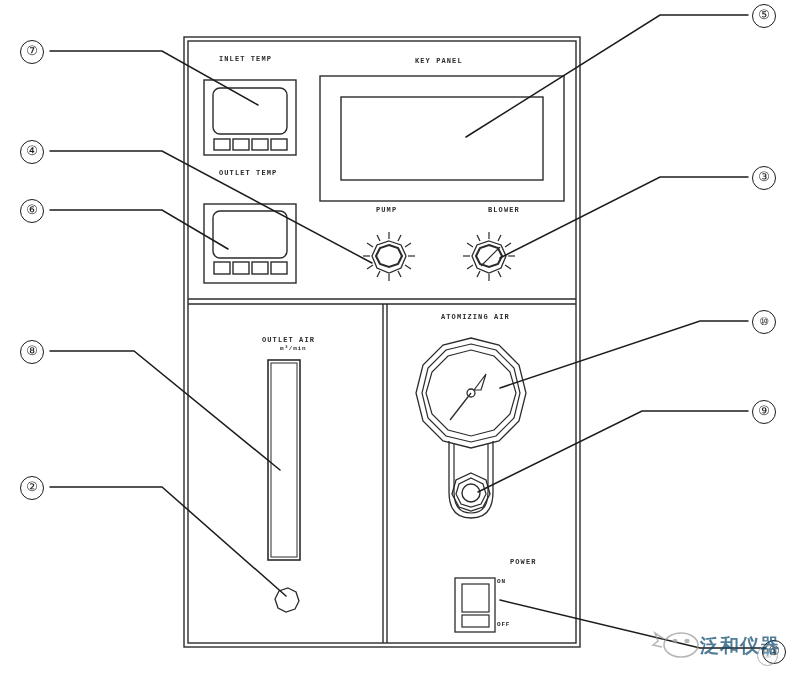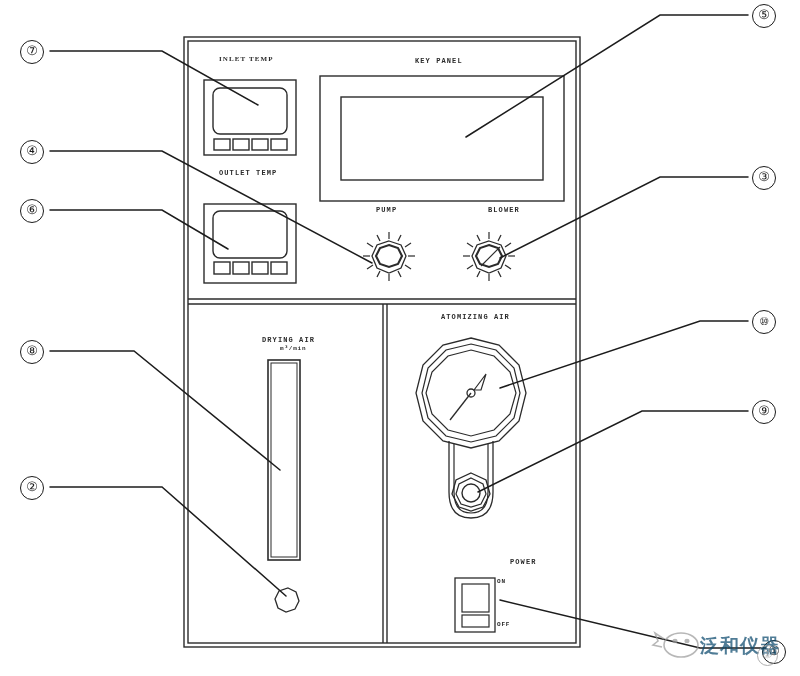--- a/index.html
+++ b/index.html
@@ -181,31 +181,31 @@
       <path d="M 50 351 L 134 351 L 280 470"></path>
       <path d="M 50 487 L 162 487 L 286 596"></path>
       <path d="M 748 15 L 660 15 L 466 137"></path>
       <path d="M 748 177 L 660 177 L 500 258"></path>
       <path d="M 748 321 L 700 321 L 500 388"></path>
       <path d="M 748 411 L 642 411 L 478 492"></path>
       <path d="M 766 648 L 700 648 L 500 600"></path>
     </g>
   </svg>
 
-  <div class="lbl small" style="left:219px; top:55px;font-family:Liberation Serif, serif;">INLET TEMP</div>
+  <div class="lbl small" style="left:219px; top:55px;">INLET TEMP</div>
 
   <div class="lbl small" style="left:219px; top:169px;">OUTLET TEMP</div>
 
   <div class="lbl small" style="left:415px; top:57px;">KEY PANEL</div>
 
   <div class="lbl small" style="left:376px; top:206px;">PUMP</div>
 
   <div class="lbl small" style="left:488px; top:206px;">BLOWER</div>
 
-  <div class="lbl small" style="left:262px; top:336px;">DRYING AIR</div>
+  <div class="lbl small" style="left:262px; top:336px;">OUTLET AIR</div>
 
   <div class="lbl tiny" style="left:280px; top:345px;">m³/min</div>
 
   <div class="lbl small" style="left:441px; top:313px;text-align:right;">ATOMIZING AIR</div>
 
   <div class="lbl small" style="left:466px; top:558px;margin-left:44px;">POWER</div>
 
   <div class="lbl tiny" style="left:497px; top:578px;">ON</div>
 
   <div class="lbl tiny" style="left:497px; top:621px;">OFF</div>

